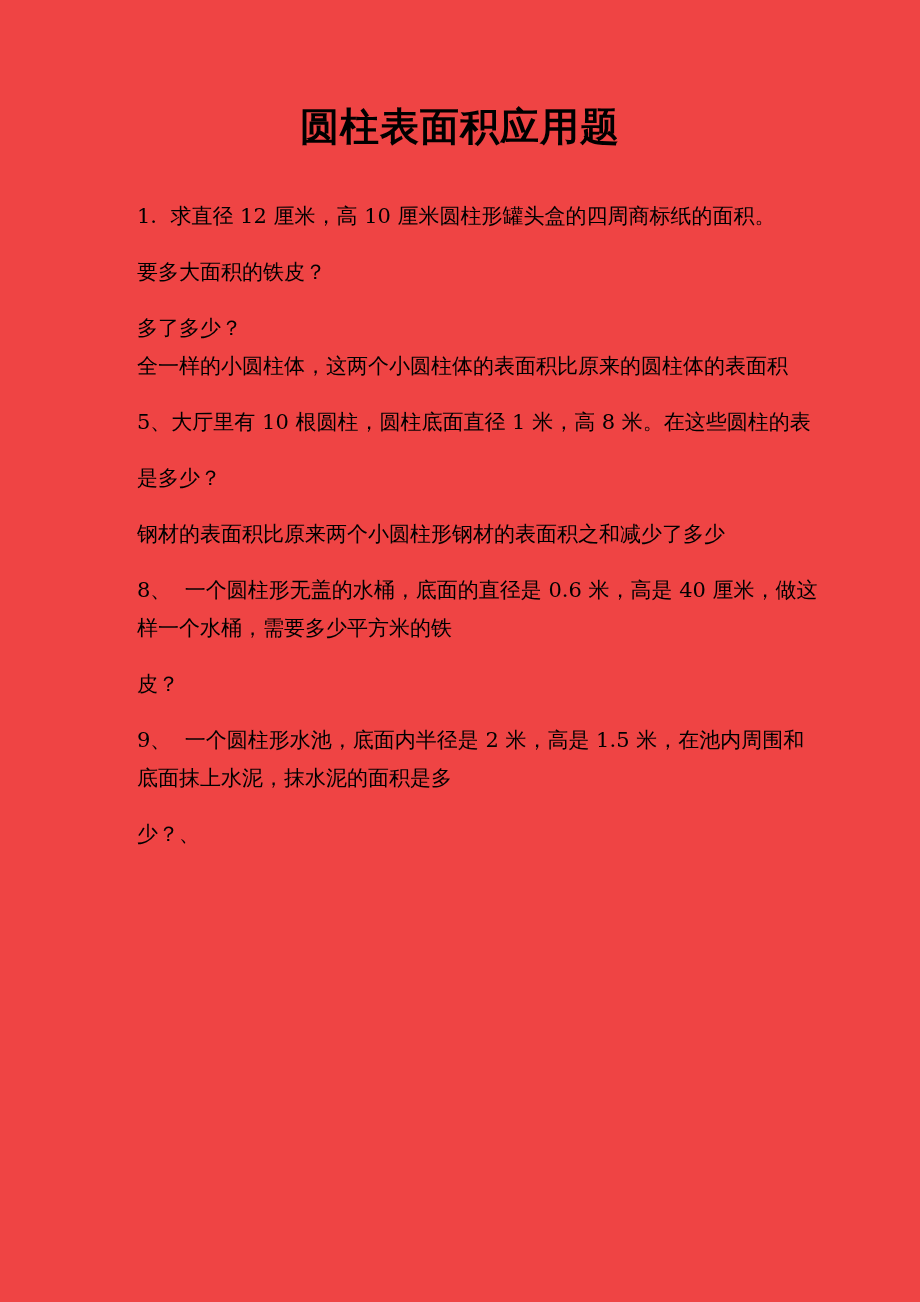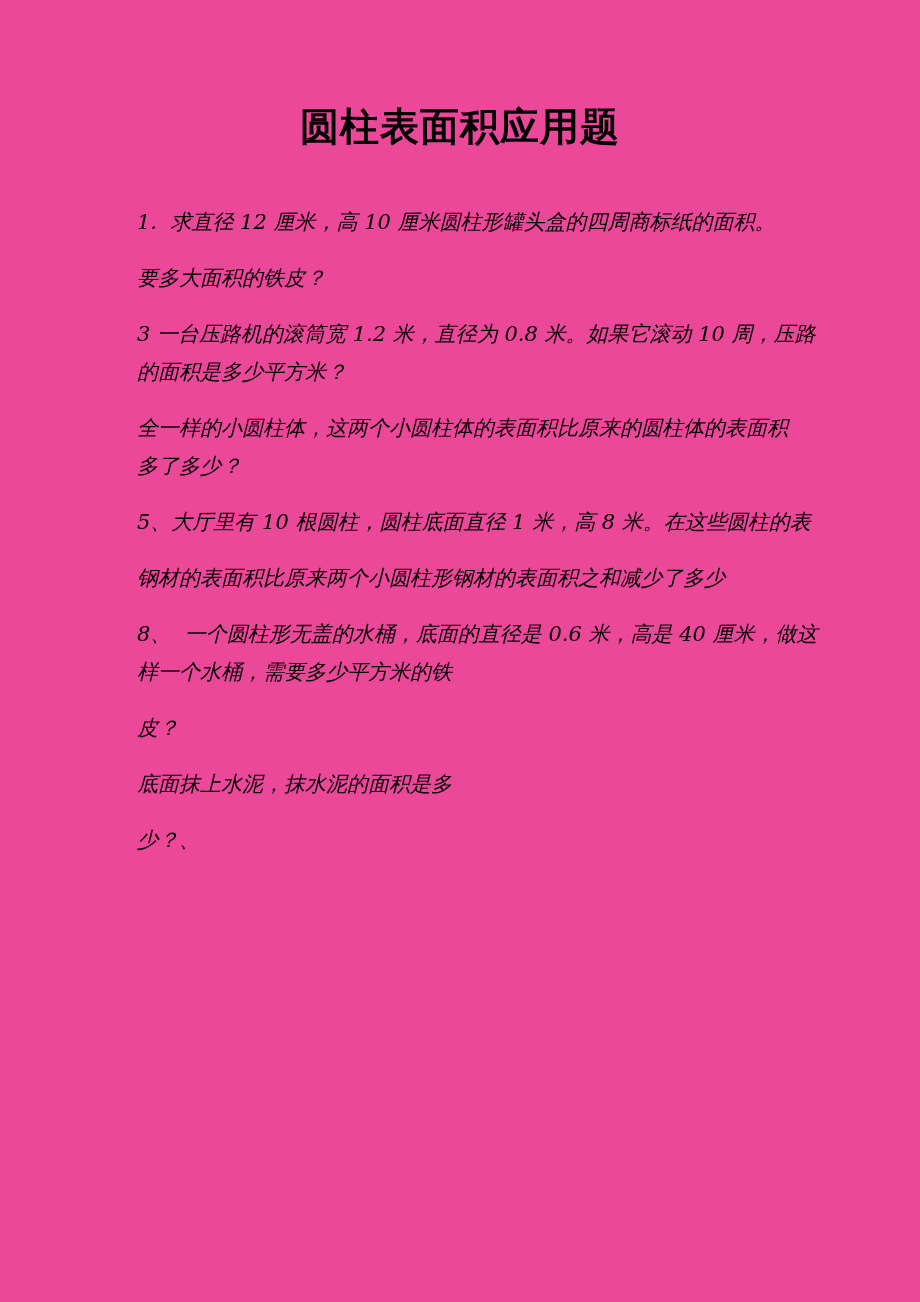--- a/index.html
+++ b/index.html
@@ -13,40 +13,39 @@
     color: #000000;
     font-family: "DejaVu Serif", "Liberation Serif", serif;
     position: relative;
     overflow: hidden;
   }
   .page {
     position: absolute;
     top: 0; left: 0;
     width: 920px;
     height: 1302px;
-    background: #ec4899;
+    background: #ef4444;
   }
   .doc-title {
     position: absolute;
     top: 100px;
     left: 0;
     width: 920px;
     margin: 0;
     text-align: center;
     font-size: 39px;
     font-weight: bold;
     line-height: 52px;
     letter-spacing: 1px;
   }
   .doc-body {
     position: absolute;
-    top: 203px;
+    top: 197px;
     left: 137px;
     width: 660px;
-    font-style: italic;
   }
   .para {
     margin: 0 0 18px 0;
     font-size: 21px;
     line-height: 38px;
   }
   .line {
     display: block;
     white-space: pre;
   }
@@ -61,52 +60,50 @@
   <div class="doc-body">
 
     <p class="para">
       <span class="line">1.  求直径 12 厘米，高 10 厘米圆柱形罐头盒的四周商标纸的面积。</span>
     </p>
 
     <p class="para">
       <span class="line">要多大面积的铁皮？</span>
     </p>
 
-    <p class="para">
-      <span class="line">3 一台压路机的滚筒宽 1.2 米，直径为 0.8 米。如果它滚动 10 周，压路</span>
-      <span class="line">的面积是多少平方米？</span>
-    </p>
 
     <p class="para">
+      <span class="line">多了多少？</span>
       <span class="line">全一样的小圆柱体，这两个小圆柱体的表面积比原来的圆柱体的表面积</span>
-      <span class="line">多了多少？</span>
     </p>
 
     <p class="para">
       <span class="line">5、大厅里有 10 根圆柱，圆柱底面直径 1 米，高 8 米。在这些圆柱的表</span>
     </p>
 
     <p class="para">
+      <span class="line">是多少？</span>
     </p>
 
 
     <p class="para">
       <span class="line">钢材的表面积比原来两个小圆柱形钢材的表面积之和减少了多少</span>
     </p>
 
     <p class="para">
       <span class="line">8、  一个圆柱形无盖的水桶，底面的直径是 0.6 米，高是 40 厘米，做这</span>
       <span class="line">样一个水桶，需要多少平方米的铁</span>
     </p>
 
     <p class="para">
       <span class="line">皮？</span>
     </p>
 
     <p class="para">
+      <span class="line">9、  一个圆柱形水池，底面内半径是 2 米，高是 1.5 米，在池内周围和</span>
       <span class="line">底面抹上水泥，抹水泥的面积是多</span>
     </p>
 
     <p class="para">
       <span class="line">少？、</span>
     </p>
 
   </div>
 </div>
 

